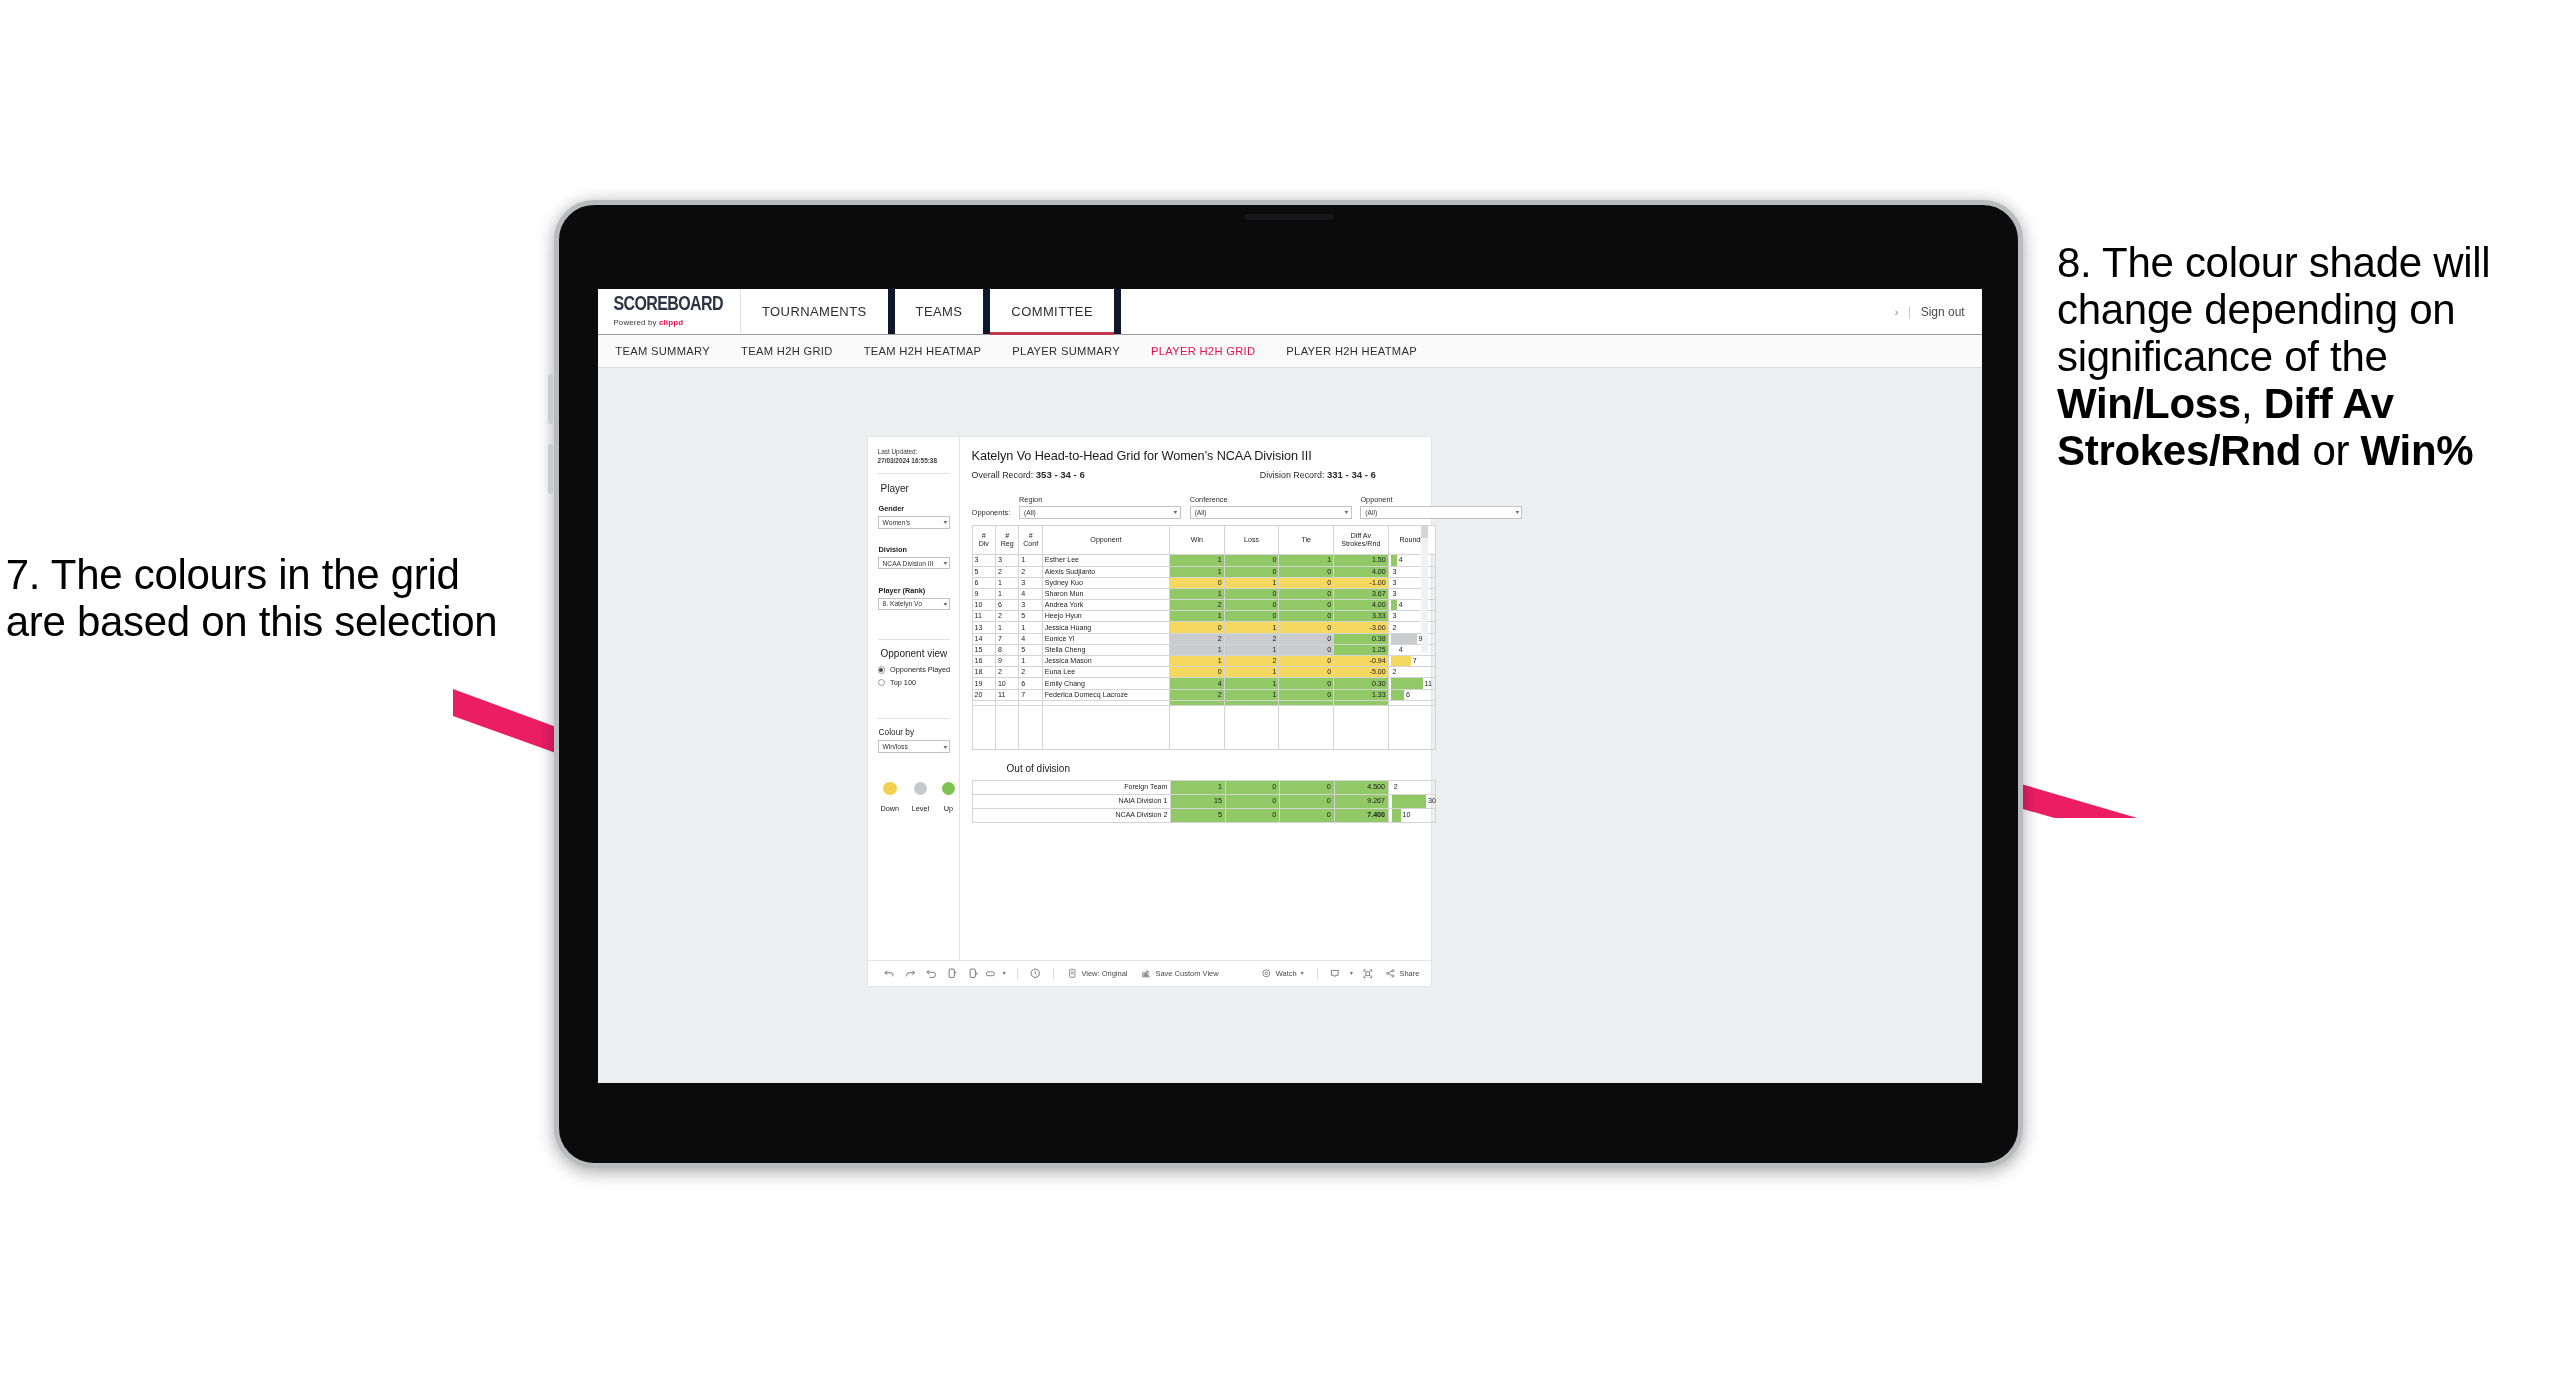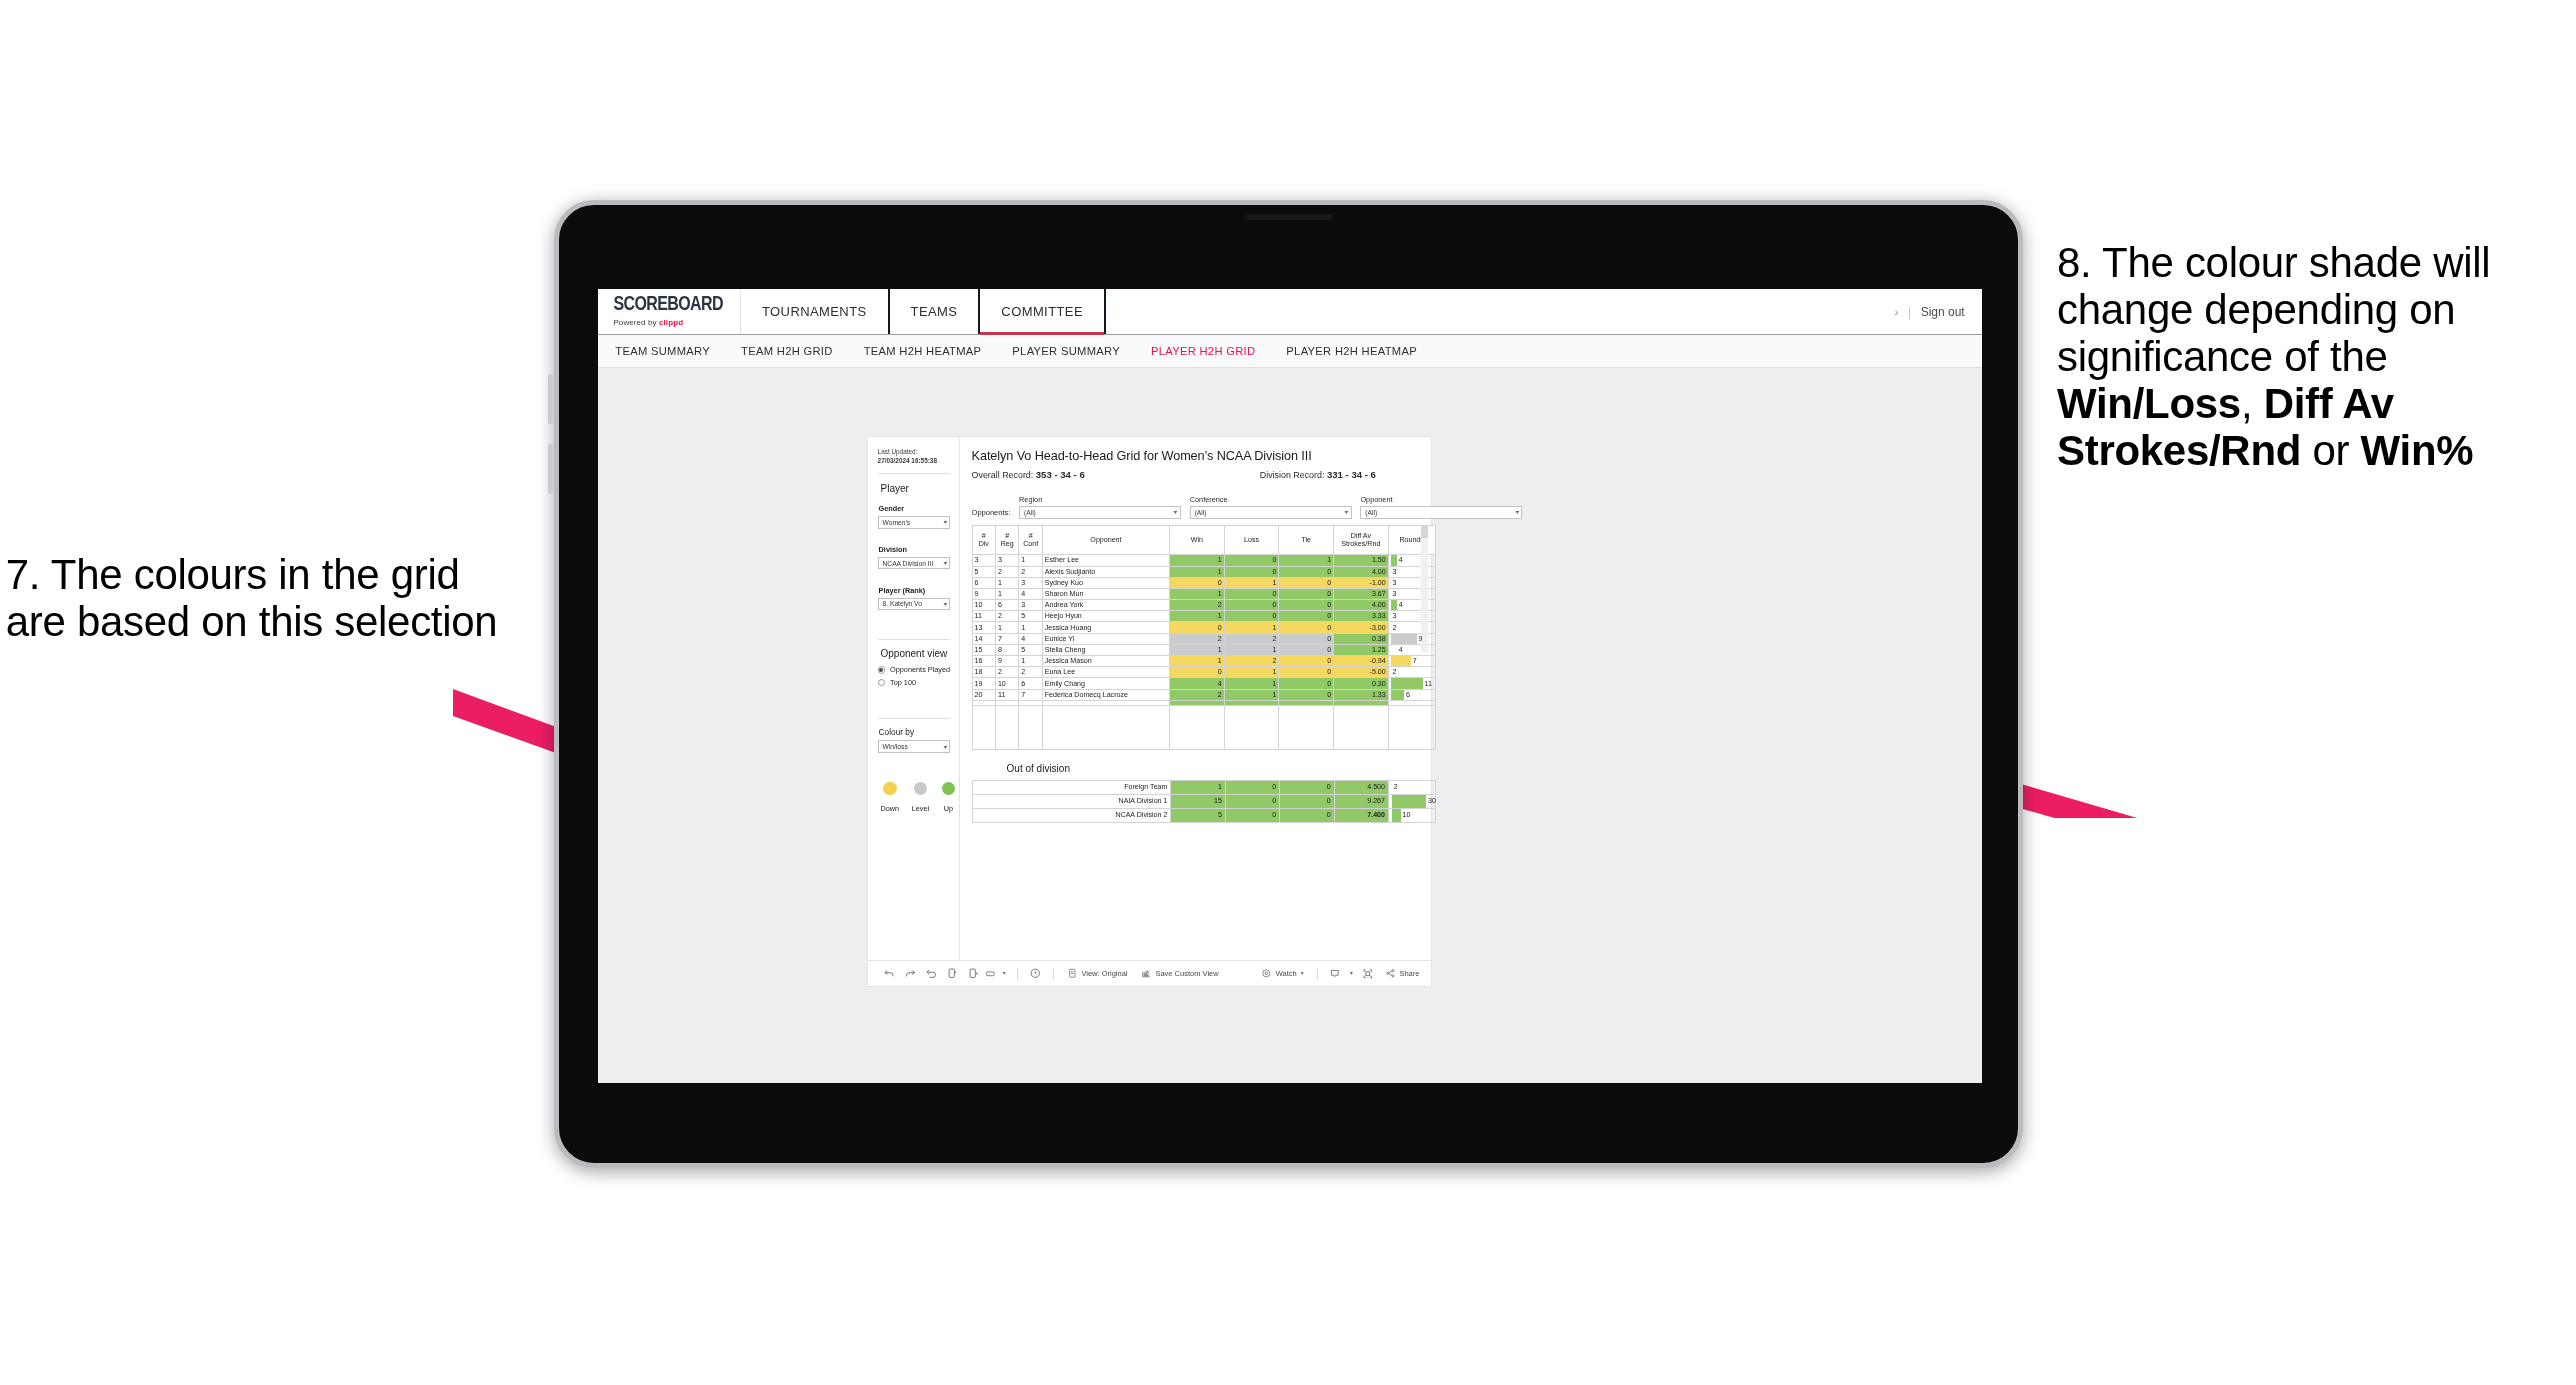--- a/index.html
+++ b/index.html
@@ -72,21 +72,21 @@
     color:#2b3440; line-height:1;
     transform: scaleY(1.22); transform-origin: left center;
   }
   .brand-sub { font-size:8px; color:#3b3b3b; margin-top:5.8px; letter-spacing:0.1px;}
   .brand-sub .clippd { color:#e8114b; font-weight:700; }
 
   .topnav { display:flex; align-items:stretch; }
   .topnav-item {
     display:flex; align-items:center; padding:8px 21px;
     font-size:13px; color:#2e2e2e; letter-spacing:0.4px;
-    border-right:2px solid #0f172a; position:relative; cursor:pointer;
+    border-right:7px solid #0f172a; position:relative; cursor:pointer;
     white-space:nowrap;
   }
   .topnav-item.active:after{
     content:""; position:absolute; left:0; right:0; bottom:-1px; height:2.9px; background:#c4384f;
   }
   .topbar-right {
     margin-left:auto; display:flex; align-items:center; gap:9.6px; padding-right:17.3px;
     font-size:12px; color:#4a4a4a;
   }
   .topbar-right .chev { color:#8b8b8b; font-size:11.6px; }

